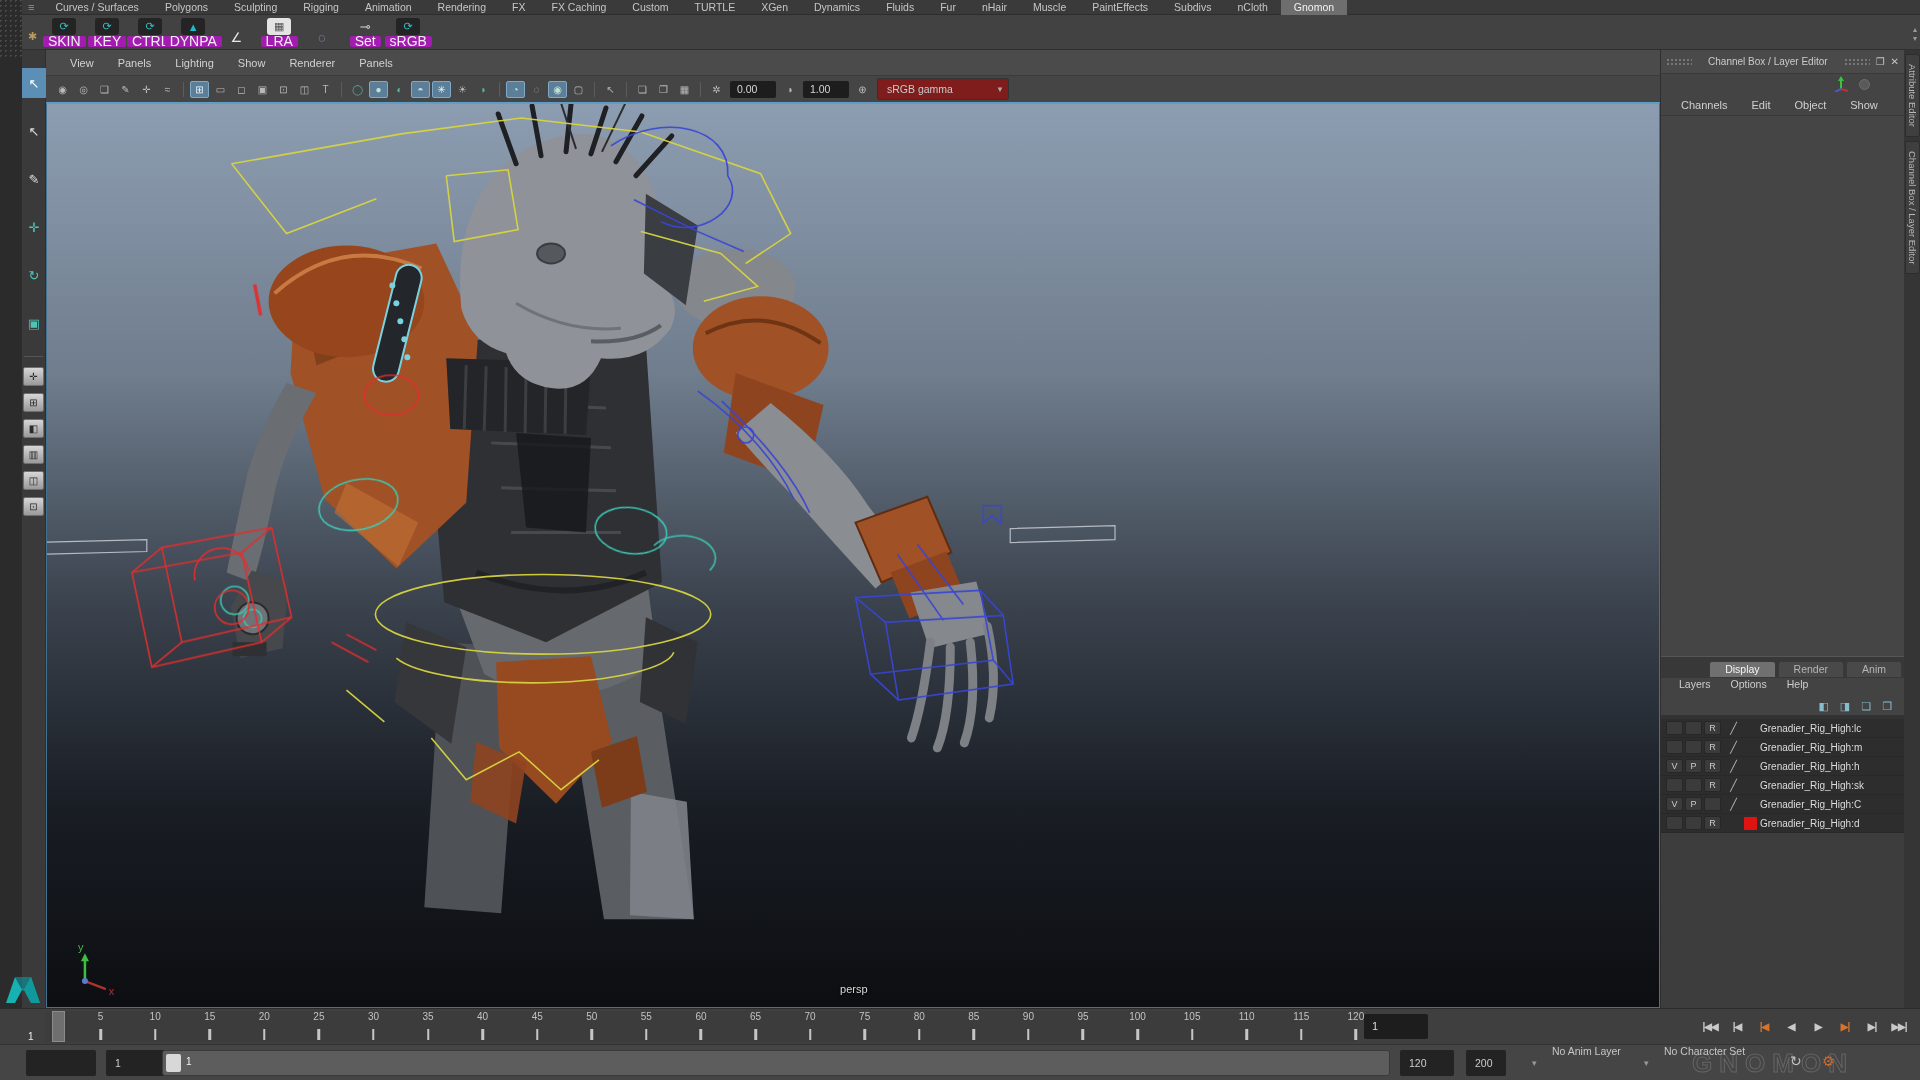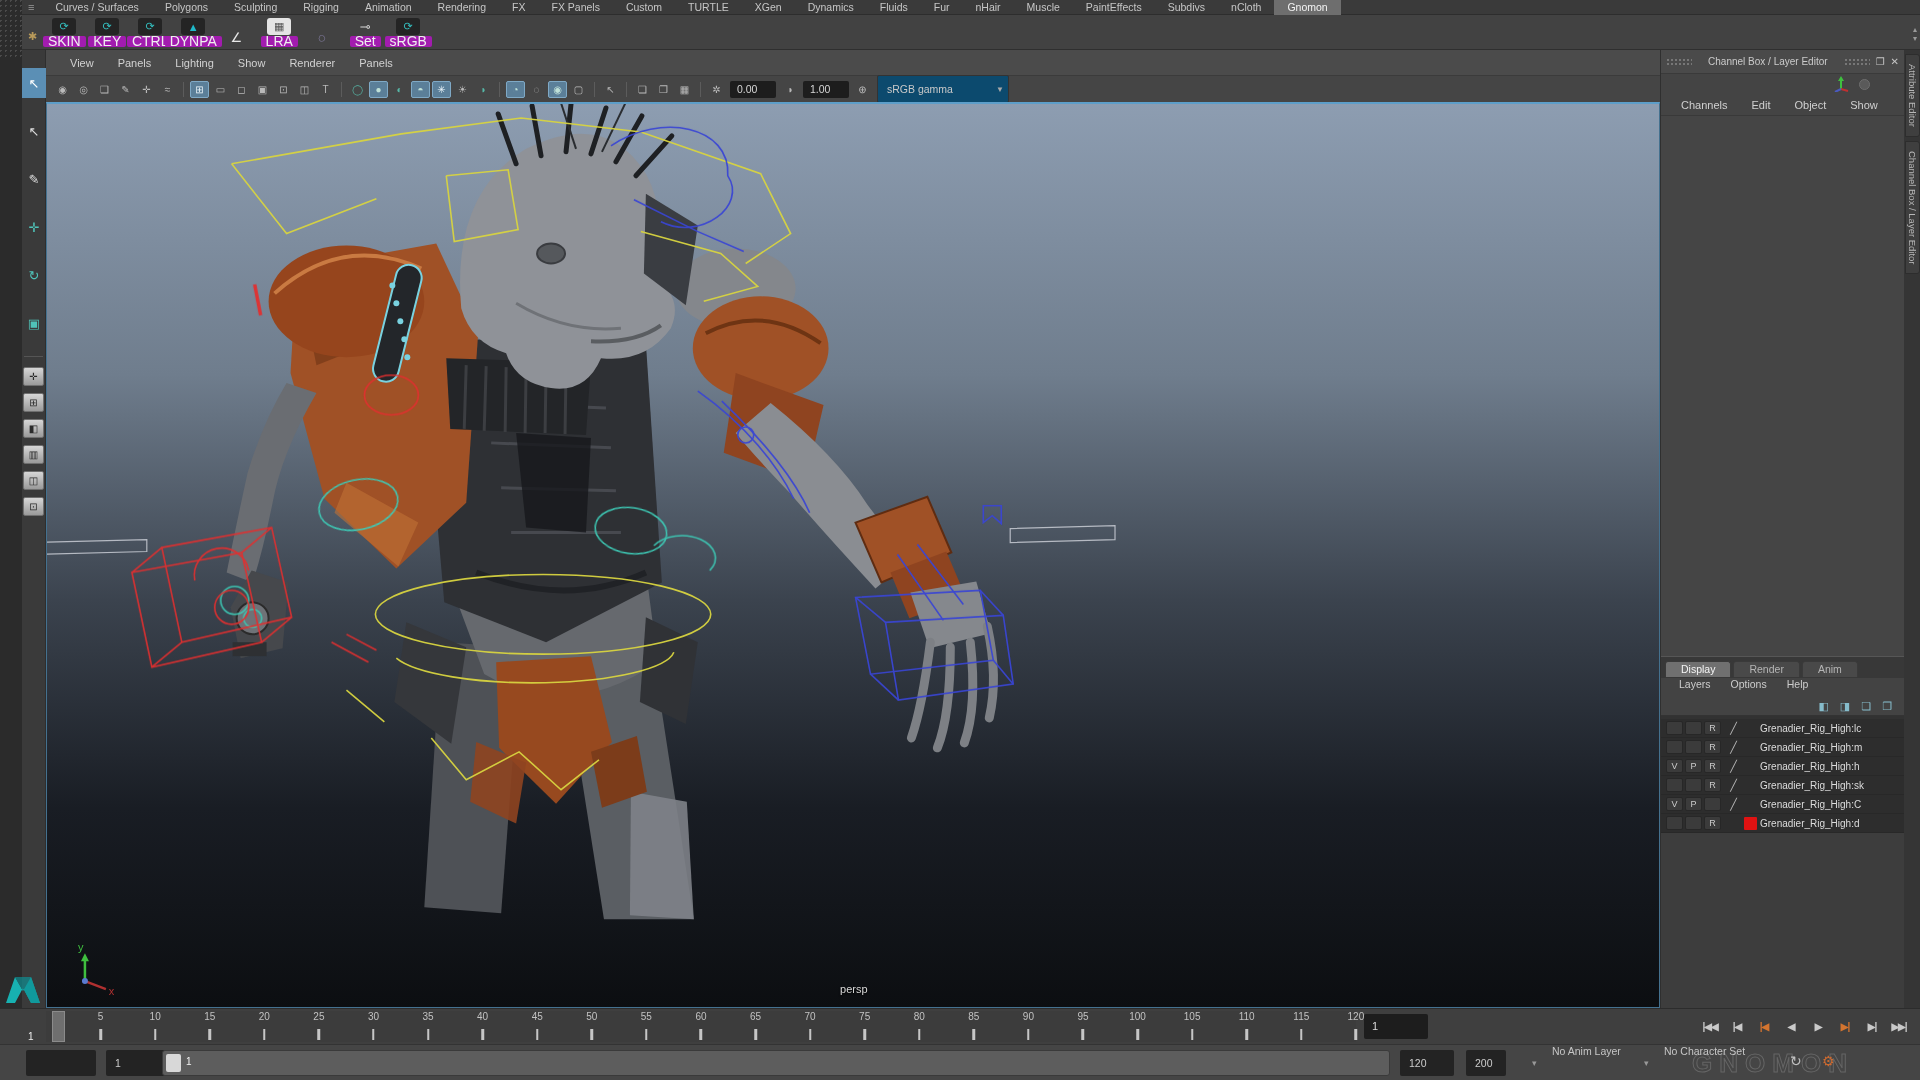--- a/index.html
+++ b/index.html
@@ -58,21 +58,21 @@
   #panel-menubar { height:26px; background:#4b4b4b; border-bottom:1px solid #3b3b3b;
     display:flex; align-items:center; padding-left:12px; }
   .pmenu-item { font-size:11px; color:#d2d2d2; padding:0 12px; }
   #vp-toolbar { height:26px; background:#454545; display:flex; align-items:center; padding-left:6px; }
   .vpt-ico { width:19px; height:17px; margin:0 1px; border-radius:2px; display:flex;
     align-items:center; justify-content:center; font-size:10px; color:#b9b9b9; border:1px solid transparent; }
   .vpt-ico.hl { background:#5b7f99; border-color:#7fa9c6; color:#e8f2f8; }
   .vpt-sep { width:1px; height:15px; background:#5c5c5c; margin:0 5px; }
   .vpt-field { width:46px; height:17px; background:#1d1d1d; color:#d6d6d6; font-size:10.5px;
     line-height:17px; padding-left:7px; border-radius:2px; margin:0 3px; }
-  #colorspace { width:132px; height:28px; background:#0c4a6e; border:1px solid #333;
+  #colorspace { width:132px; height:22px; background:#7f1d1d; border:1px solid #333;
     color:#c9c9c9; font-size:10.5px; display:flex; align-items:center; padding-left:9px;
     margin-left:4px; border-radius:2px; position:relative; }
   #colorspace .chev { position:absolute; right:4px; color:#a8a8a8; font-size:8px; }
 
   #viewport { position:relative; width:1614px; height:906px; border:1px solid #44718f;
     border-top:2px solid #5d9ec9; overflow:hidden; }
   #viewport svg { display:block; width:100%; height:100%; }
   #persp-label { position:absolute; left:49.2%; bottom:12px; color:#d8d8d8; font-size:11px;
     text-shadow:0 1px 2px #000; }
 
@@ -88,21 +88,21 @@
   .titlebar-ico { color:#c4c4c4; font-size:10px; margin-left:6px; }
   #cb-iconrow { height:20px; display:flex; justify-content:flex-end; align-items:center;
     padding-right:34px; gap:10px; }
   #sync-icon { width:11px; height:11px; border-radius:50%; background:#5a5a5a; border:1px solid #6e6e6e; }
   #cb-menus { height:22px; display:flex; align-items:center; padding-left:10px; gap:4px;
     border-bottom:1px solid #393939; }
   .cb-menu-item { font-size:11px; color:#d0d0d0; padding:0 10px; }
   #channel-area { height:540px; background:#454545; }
 
   #layer-editor { border-top:1px solid #565656; background:#3d3d3d; height:371px; }
-  #le-tabs { height:21px; padding:2px 0 0 4px; background:#383838; }
+  #le-tabs { height:21px; padding:2px 0 0 4px; background:#383838;text-align:right; }
   .ltab { display:inline-block; padding:1px 15px 2px 15px; font-size:10.5px; background:#494949;
     color:#b5b5b5; border:1px solid #3a3a3a; border-bottom:none; border-radius:3px 3px 0 0; margin-right:2px; }
   .ltab.active { background:#707070; color:#f4f4f4; }
   #le-menus { height:20px; display:flex; align-items:flex-start; padding-left:8px; background:#434343; }
   .le-menu-item { font-size:10.5px; color:#cdcdcd; padding:0 10px; }
   #le-iconrow { height:18px; display:flex; justify-content:flex-end; align-items:center;
     gap:11px; padding-right:12px; background:#434343; border-bottom:1px solid #333; }
   .le-tool-ico { color:#86bccb; font-size:11px; }
   #layer-list { background:#323232; padding-top:3px; }
   .layer-row { height:19px; display:flex; align-items:center; padding-left:5px;
@@ -182,21 +182,21 @@
         <span class="menu-item">Sculpting</span>
 
         <span class="menu-item">Rigging</span>
 
         <span class="menu-item">Animation</span>
 
         <span class="menu-item">Rendering</span>
 
         <span class="menu-item">FX</span>
 
-        <span class="menu-item">FX Panels</span>
+        <span class="menu-item">FX Caching</span>
 
         <span class="menu-item">Custom</span>
 
         <span class="menu-item">TURTLE</span>
 
         <span class="menu-item">XGen</span>
 
         <span class="menu-item">Dynamics</span>
 
         <span class="menu-item">Fluids</span>

